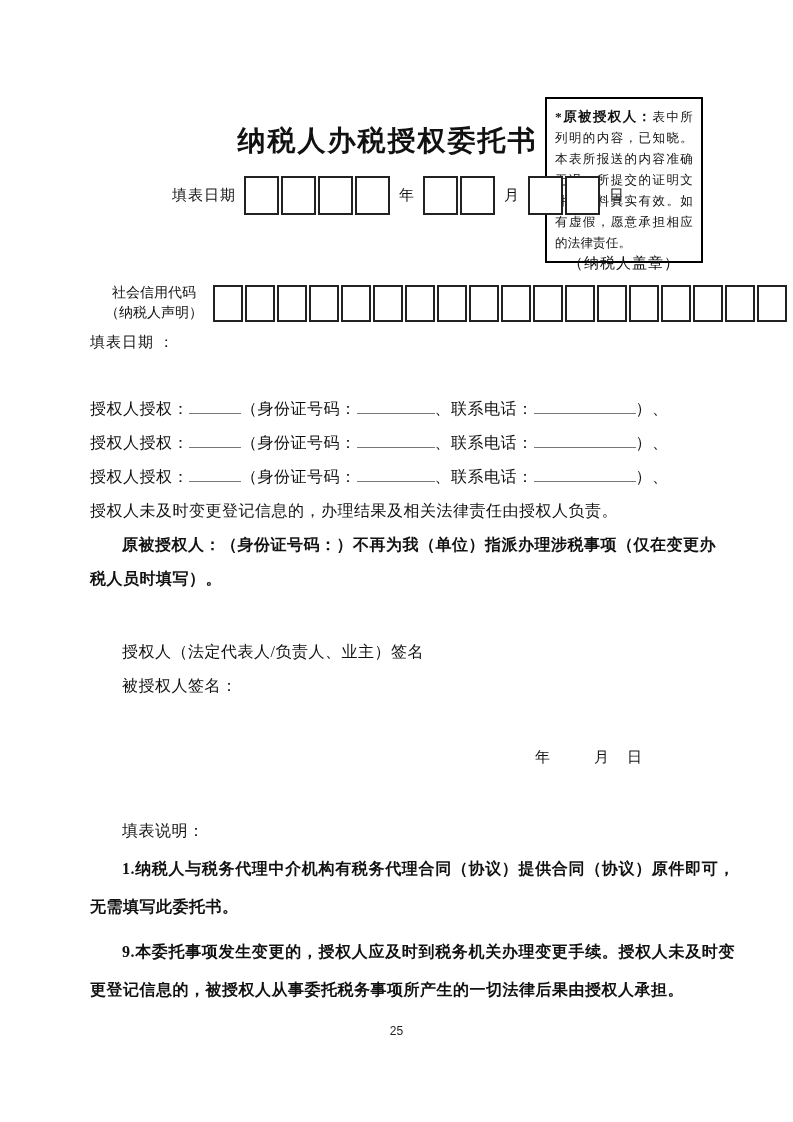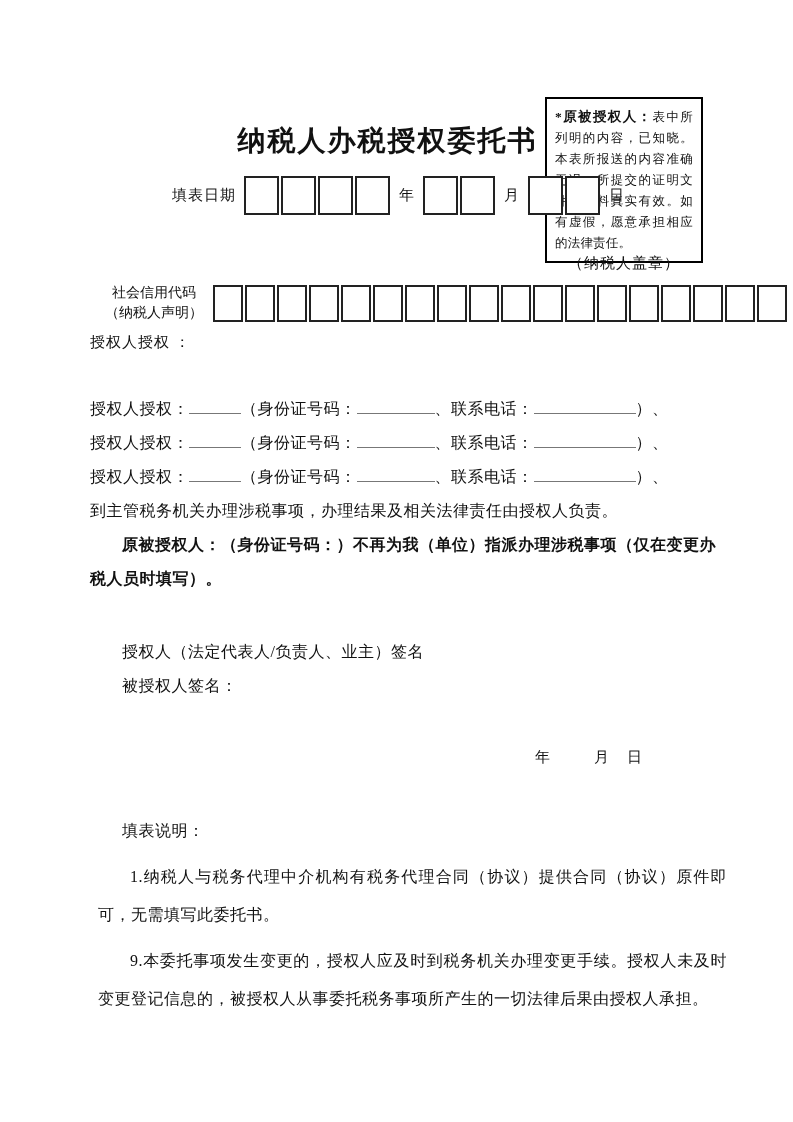--- a/index.html
+++ b/index.html
@@ -79,21 +79,21 @@
   
   .ymd{position:absolute;left:535px;top:748px;font-size:15px;}
   .ymd .y{margin-right:44px;}
   .ymd .m{margin-right:18px;}
   
   .instructions{
     position:absolute;left:90px;top:812px;width:645px;
     font-size:16px;line-height:38px;letter-spacing:0.5px;
   }
   .inst-head{text-indent:2em;}
-  .inst-item{margin:8px;text-indent:2em;text-align:justify;}
+  .inst-item{margin:0;text-indent:2em;text-align:justify;font-weight:bold;}
   .inst-item + .inst-item{margin-top:7px;}
   
   .page-num{
     position:absolute;left:0;top:1024px;width:793px;
     text-align:center;font-size:12px;
     font-family:"Liberation Sans","DejaVu Sans",sans-serif;color:#222;
   }
 </style>
 </head>
 <body>
@@ -148,43 +148,44 @@
         <span class="cell"></span>
         <span class="cell"></span>
         <span class="cell"></span>
         <span class="cell"></span>
         <span class="cell"></span>
         <span class="cell"></span>
         <span class="cell"></span>
       </div>
   </div>
 
-  <div class="name-row">授权人授权 ：</div>
+  <div class="name-row">填表日期 ：</div>
 
   <div class="body-block">
     <div class="auth-line">
       <span>授权人授权：</span><span class="ul ul-name"></span><span>（身份证号码：</span><span class="ul ul-id"></span><span>、联系电话：</span><span class="ul ul-phone"></span><span>）、</span>
     </div>
     <div class="auth-line">
       <span>授权人授权：</span><span class="ul ul-name"></span><span>（身份证号码：</span><span class="ul ul-id"></span><span>、联系电话：</span><span class="ul ul-phone"></span><span>）、</span>
     </div>
     <div class="auth-line">
       <span>授权人授权：</span><span class="ul ul-name"></span><span>（身份证号码：</span><span class="ul ul-id"></span><span>、联系电话：</span><span class="ul ul-phone"></span><span>）、</span>
     </div>
-    <p class="para">到主管税务机关办理涉税事项，办理结果及相关法律责任由授权人负责。</p>
+    <p class="para">授权人未及时变更登记信息的，办理结果及相关法律责任由授权人负责。</p>
     <p class="para indent">原被授权人：（身份证号码：）不再为我（单位）指派办理涉税事项（仅在变更办税人员时填写）。</p>
   </div>
 
   <div class="sig-line sig-1">授权人（法定代表人/负责人、业主）签名</div>
   <div class="sig-line sig-2">被授权人签名：</div>
 
   <div class="ymd">
     <span class="y">年</span><span class="m">月</span><span class="d">日</span>
   </div>
 
   <div class="instructions">
     <div class="inst-head">填表说明：</div>
     <p class="inst-item">1.纳税人与税务代理中介机构有税务代理合同（协议）提供合同（协议）原件即可，无需填写此委托书。</p>
     <p class="inst-item">9.本委托事项发生变更的，授权人应及时到税务机关办理变更手续。授权人未及时变更登记信息的，被授权人从事委托税务事项所产生的一切法律后果由授权人承担。</p>
   </div>
 
+  <div class="page-num">25</div>
 
 </div>
 
 </body></html>

